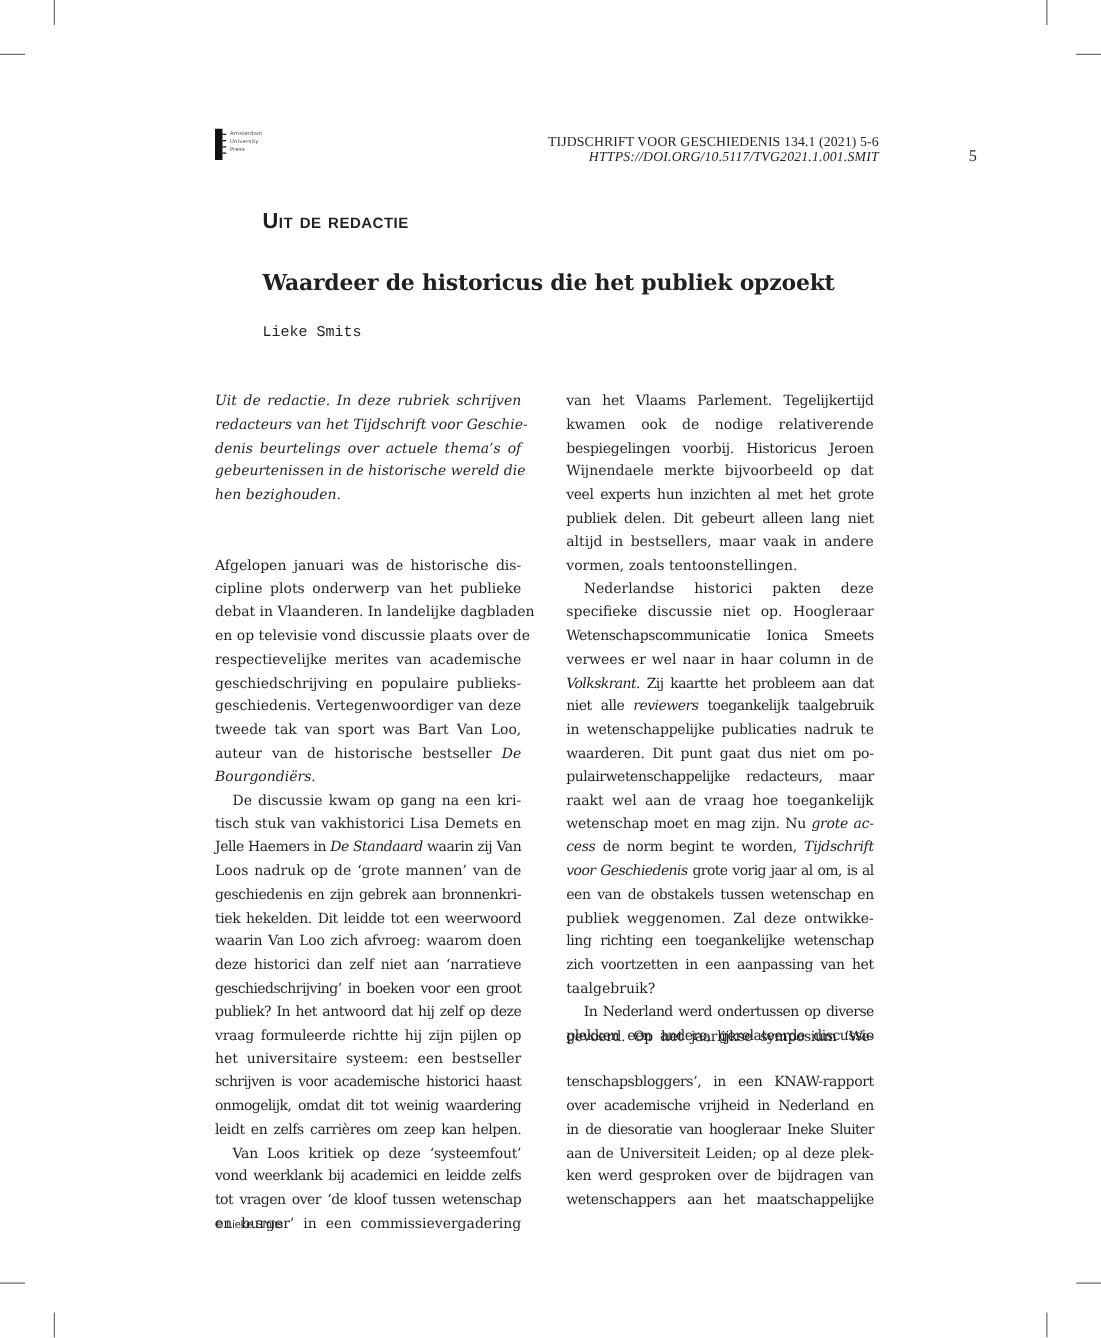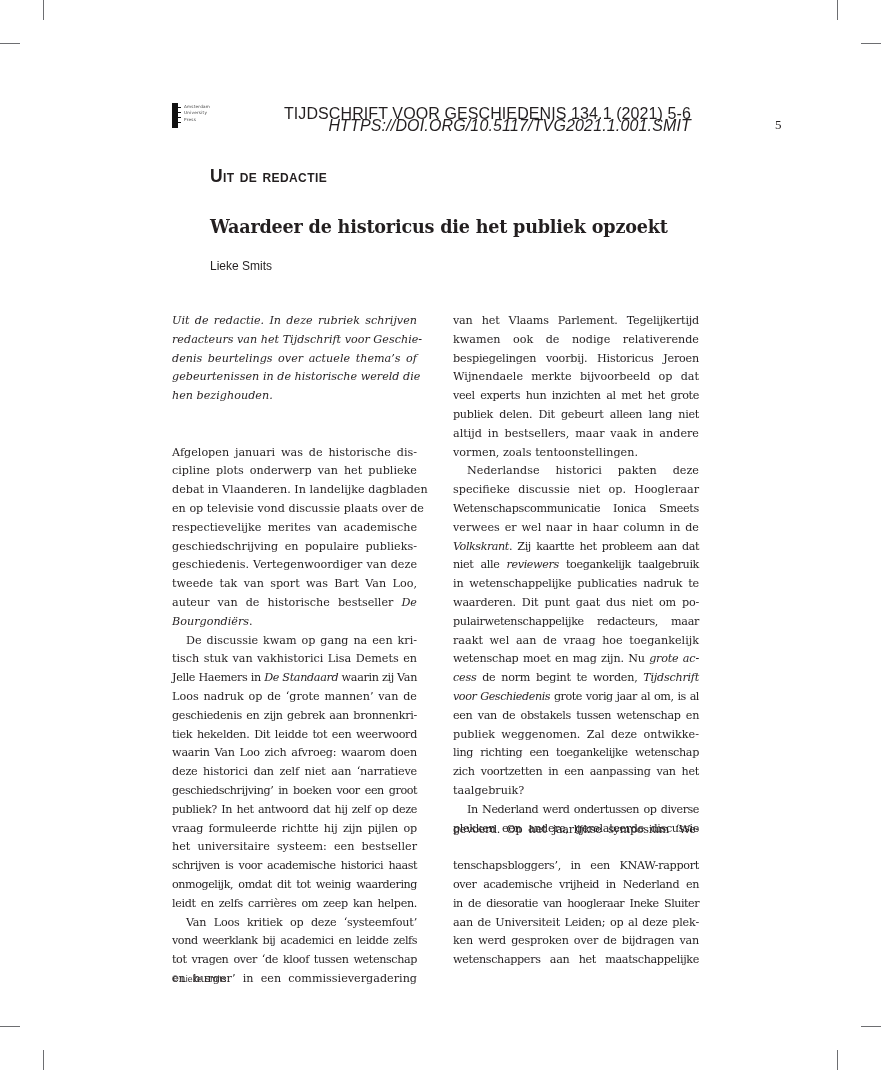--- a/index.html
+++ b/index.html
@@ -6,28 +6,28 @@
   body { width: 881px; height: 1070px; position: relative; overflow: hidden; color: #231f20; }
   .crop { position: absolute; background: #6d6e71; }
   .crop.v { width: 1px; height: 20px; }
   .crop.h { height: 1px; width: 20px; }
 
   .logo { position: absolute; left: 172px; top: 103px; width: 60px; height: 26px; }
   .logo-bar { position: absolute; left: 0; top: 0; width: 6px; height: 25px; background: #111; }
   .logo-tick { position: absolute; left: 6px; width: 3px; height: 1px; background: #111; }
   .logo-text { position: absolute; left: 12px; top: 1px; font-family: "DejaVu Sans", sans-serif; font-size: 4.2px; line-height: 6.4px; color: #444; letter-spacing: 0.2px; }
 
-  .running-head { position: absolute; right: 190px; top: 108px; text-align: right; font-family: Liberation Sans, sans-serif; font-size: 16px; line-height: 12px; color: #231f20; }
+  .running-head { position: absolute; right: 178px; top: 108px; text-align: right; font-family: Liberation Serif, serif; font-size: 11px; line-height: 12px; color: #231f20; }
   .running-head .journal { letter-spacing: 0.1px; }
   .running-head .doi { font-style: italic; letter-spacing: 0.15px; }
   .page-num { position: absolute; left: 775px; top: 117px; font-family: "Liberation Serif", serif; font-size: 13px; color: #231f20; }
 
   .section-label { position: absolute; left: 210px; top: 166px; font-family: Liberation Sans, sans-serif; font-weight: bold; font-size: 17.5px; letter-spacing: 0.4px; color: #231f20; font-variant: small-caps; }
   .article-title { position: absolute; left: 210px; top: 216px; font-family: "DejaVu Serif", serif; font-weight: bold; font-size: 17.6px; color: #231f20; letter-spacing: -0.2px; }
-  .author { position: absolute; left: 210px; top: 259px; font-family: Liberation Sans, sans-serif; font-size: 12px; color: #231f20; }
+  .author { position: absolute; left: 210px; top: 259px; font-family: Liberation Mono, monospace; font-size: 12px; color: #231f20; }
 
   .col { position: absolute; font-family: "DejaVu Serif", serif; font-size: 11.2px; color: #231f20; }
   .col.left { left: 172px; width: 245px; }
   .col.right { left: 453px; width: 246px; }
   .line { position: absolute; left: 0; width: 100%; height: 18.8px; line-height: 18.8px; white-space: nowrap; text-align: justify; text-align-last: justify; }
   .line.last { text-align-last: left; }
   .line.indent { padding-left: 14px; box-sizing: border-box; }
   .line i, .it { font-style: italic; }
   .intro .line { font-style: italic; }
 

